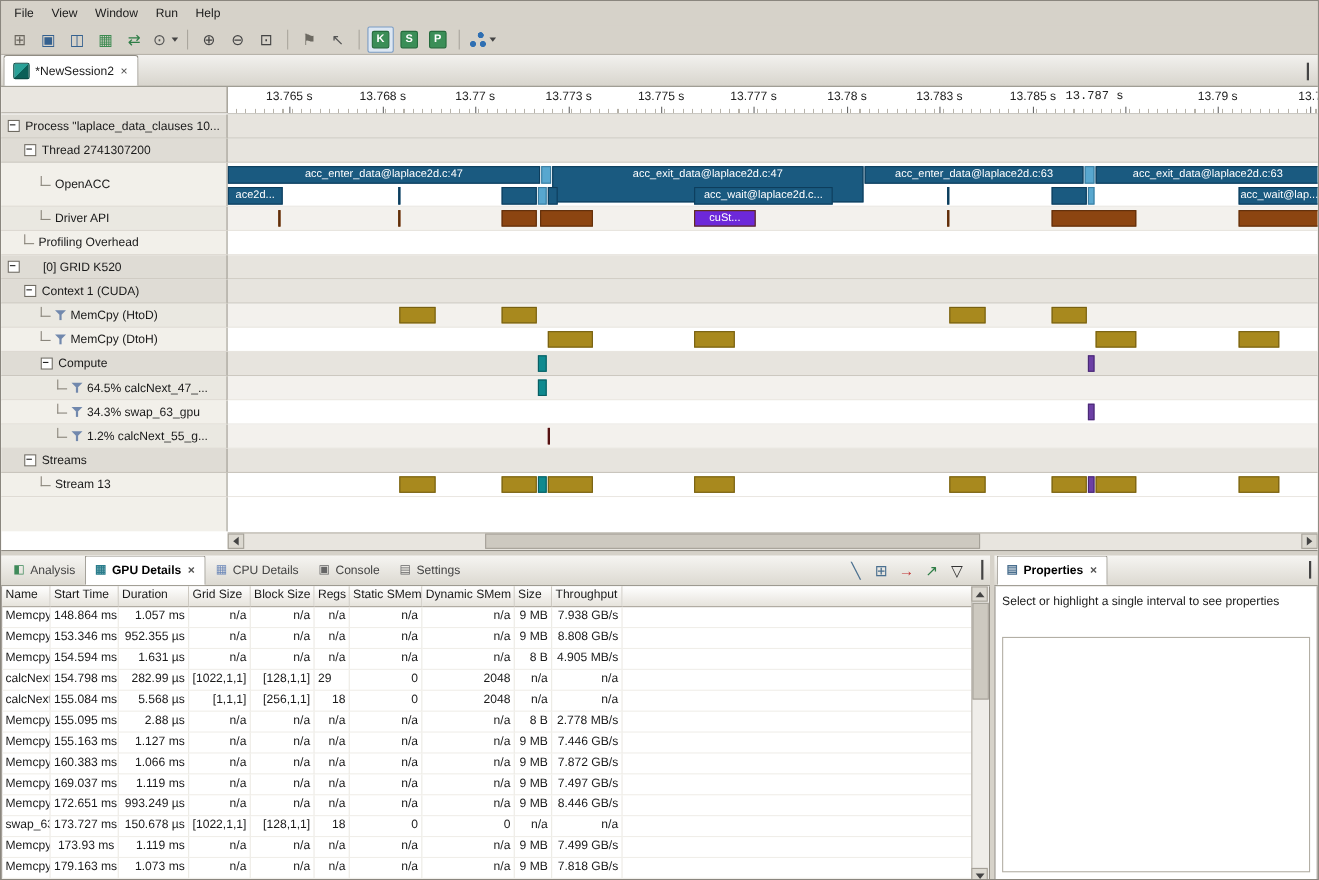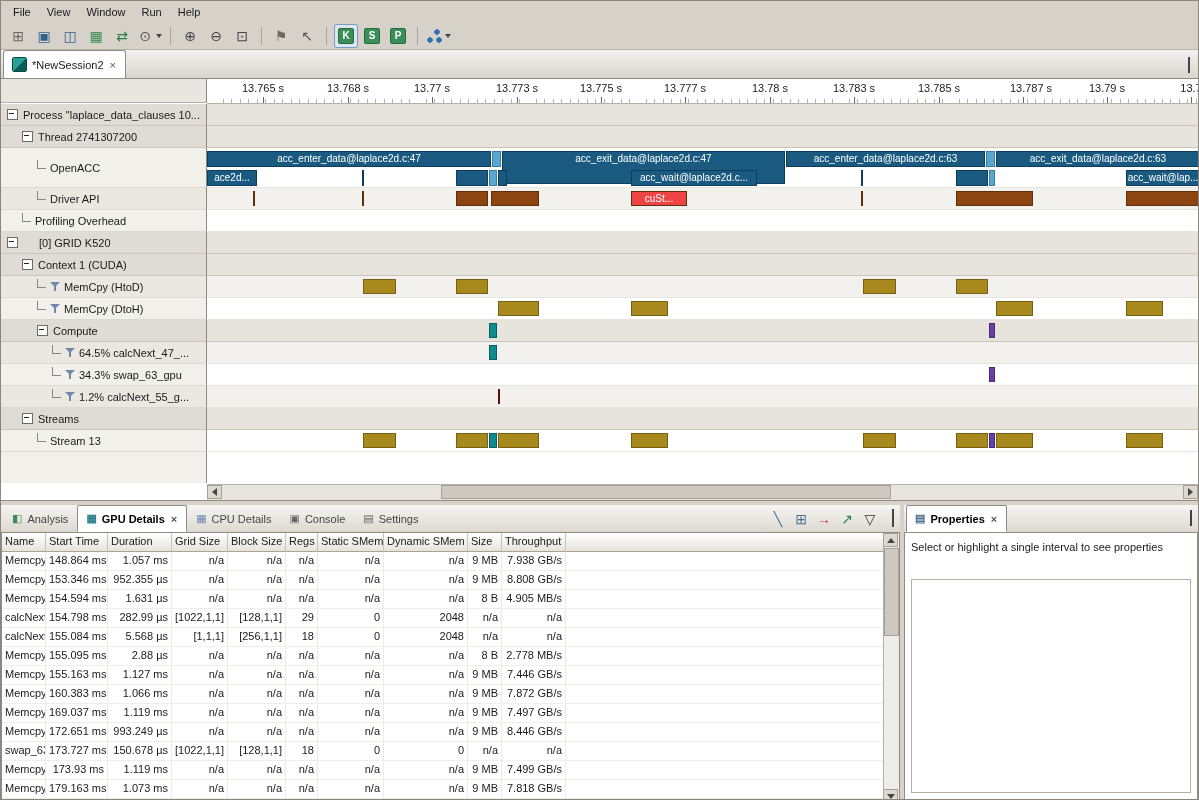--- a/index.html
+++ b/index.html
@@ -184,21 +184,21 @@
         <span class="ruler-label" style="left: 394px;">13.775 s</span>
         <span class="ruler-tick" style="left: 394px;"></span>
         <span class="ruler-label" style="left: 478px;">13.777 s</span>
         <span class="ruler-tick" style="left: 478px;"></span>
         <span class="ruler-label" style="left: 563px;">13.78 s</span>
         <span class="ruler-tick" style="left: 563px;"></span>
         <span class="ruler-label" style="left: 647px;">13.783 s</span>
         <span class="ruler-tick" style="left: 647px;"></span>
         <span class="ruler-label" style="left: 732px;">13.785 s</span>
         <span class="ruler-tick" style="left: 732px;"></span>
-        <span class="ruler-label" style="left: 824px;">13.787 s</span>
+        <span class="ruler-label" style="left: 788px; font-family: Liberation Mono, monospace;">13.787 s</span>
         <span class="ruler-tick" style="left: 816px;"></span>
         <span class="ruler-label" style="left: 900px;">13.79 s</span>
         <span class="ruler-tick" style="left: 900px;"></span>
         <span class="ruler-label" style="left: 984px;">13.7</span>
         <span class="ruler-tick" style="left: 984px;"></span>
       </div>
     <div class="tl-rows" id="tl-rows">
         <div class="tl-row group" style="height: 22px;">
           <div class="tl-label" style="padding-left: 6px;">
             <span class="collapser"></span>
@@ -240,21 +240,21 @@
         <div class="tl-row shade" style="height: 22px;">
           <div class="tl-label" style="padding-left: 36px;">
             <span class="connector"></span>
             <span class="tl-label-text">Driver API</span>
           </div>
           <div class="tl-track">
             <div class="bar" style="left: 46px; width: 2px; top: 3px; background: rgb(140, 69, 17); border-color: rgb(95, 46, 10);"></div>
             <div class="bar" style="left: 155px; width: 2px; top: 3px; background: rgb(140, 69, 17); border-color: rgb(95, 46, 10);"></div>
             <div class="bar" style="left: 249px; width: 32px; top: 3px; background: rgb(140, 69, 17); border-color: rgb(95, 46, 10);"></div>
             <div class="bar" style="left: 284px; width: 48px; top: 3px; background: rgb(140, 69, 17); border-color: rgb(95, 46, 10);"></div>
-            <div class="bar" style="left: 424px; width: 56px; top: 3px; background: #ef4444; border-color: rgb(95, 46, 10);">cuSt...</div>
+            <div class="bar" style="left: 424px; width: 56px; top: 3px; background: #6d28d9; border-color: rgb(95, 46, 10);">cuSt...</div>
             <div class="bar" style="left: 654px; width: 2px; top: 3px; background: rgb(140, 69, 17); border-color: rgb(95, 46, 10);"></div>
             <div class="bar" style="left: 749px; width: 77px; top: 3px; background: rgb(140, 69, 17); border-color: rgb(95, 46, 10);"></div>
             <div class="bar" style="left: 919px; width: 74px; top: 3px; background: rgb(140, 69, 17); border-color: rgb(95, 46, 10);"></div>
           </div>
         </div>
         <div class="tl-row plain" style="height: 22px;">
           <div class="tl-label" style="padding-left: 21px;">
             <span class="connector"></span>
             <span class="tl-label-text">Profiling Overhead</span>
           </div>
@@ -472,21 +472,21 @@
                 <div class="td" style="width: 34px; text-align: right;">8 B</div>
                 <div class="td" style="width: 64px; text-align: right;">4.905 MB/s</div>
                 <div class="td td-fill"></div>
               </div>
               <div class="trow">
                 <div class="td" style="width: 44px; text-align: left;">calcNext_47_gpu</div>
                 <div class="td" style="width: 62px; text-align: right;">154.798 ms</div>
                 <div class="td" style="width: 64px; text-align: right;">282.99 µs</div>
                 <div class="td" style="width: 56px; text-align: right;">[1022,1,1]</div>
                 <div class="td" style="width: 58px; text-align: right;">[128,1,1]</div>
-                <div class="td" style="width: 32px; text-align: right;">29</div>
+                <div class="td" style="width: 32px; ">29</div>
                 <div class="td" style="width: 66px; text-align: right;">0</div>
                 <div class="td" style="width: 84px; text-align: right;">2048</div>
                 <div class="td" style="width: 34px; text-align: right;">n/a</div>
                 <div class="td" style="width: 64px; text-align: right;">n/a</div>
                 <div class="td td-fill"></div>
               </div>
               <div class="trow">
                 <div class="td" style="width: 44px; text-align: left;">calcNext_55_gpu</div>
                 <div class="td" style="width: 62px; text-align: right;">155.084 ms</div>
                 <div class="td" style="width: 64px; text-align: right;">5.568 µs</div>

